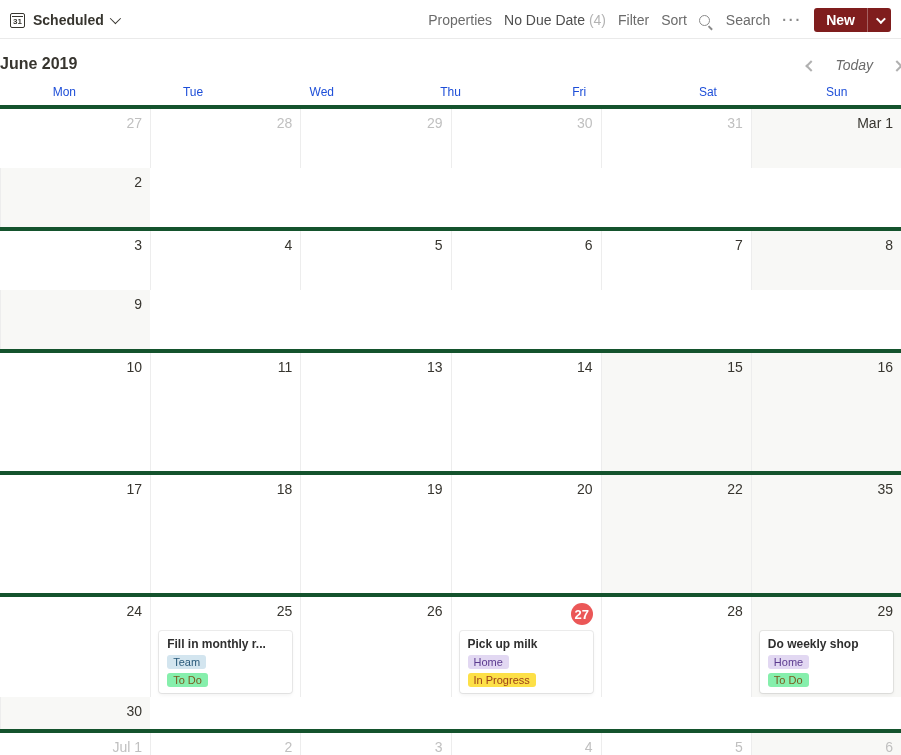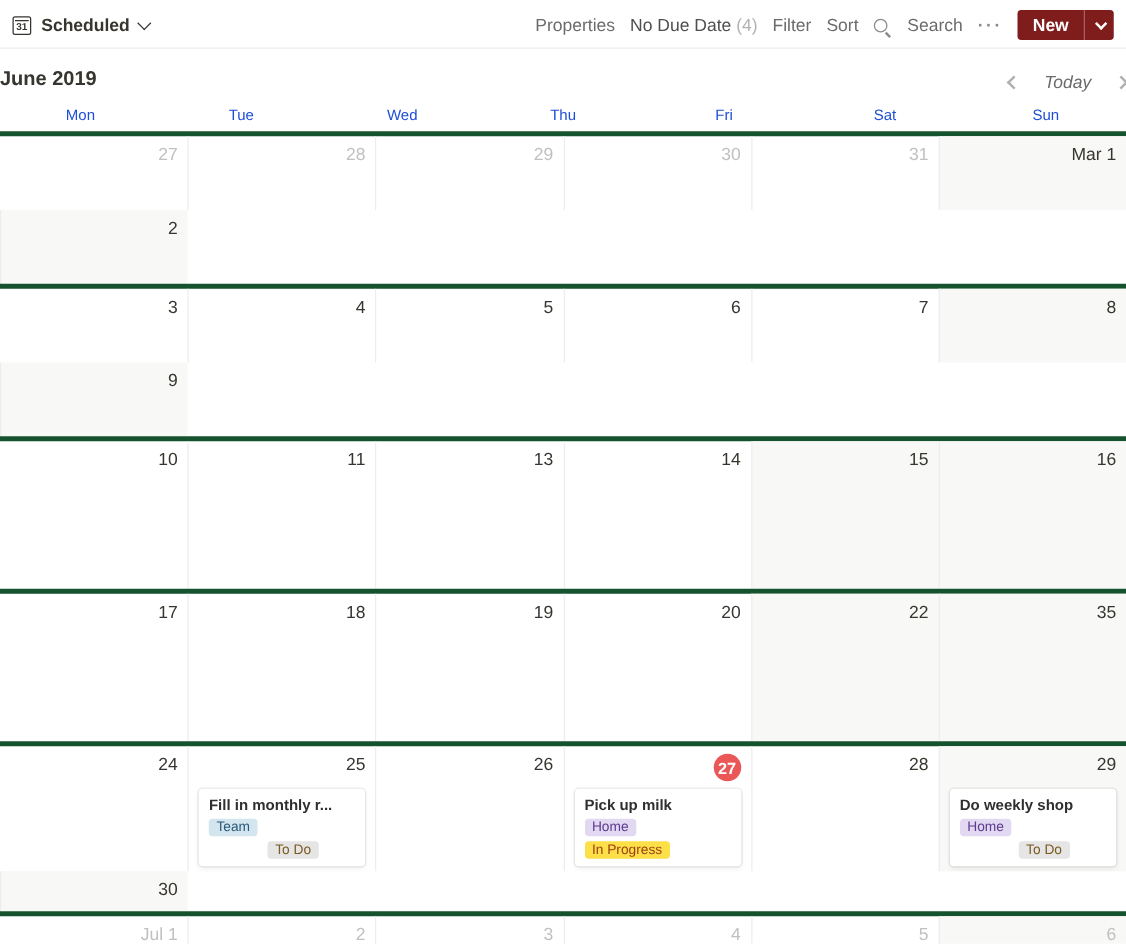--- a/index.html
+++ b/index.html
@@ -124,21 +124,21 @@
       background:#fff; border-radius:3px; margin-top:6px;
       box-shadow: 0 0 0 1px rgba(15,15,15,0.08), 0 2px 4px rgba(15,15,15,0.06);
       padding:6px 8px 6px;
       font-size:12px;
     }
     .event-title { font-weight:600; font-size:12px; color:#2f2f2f; white-space:nowrap; overflow:hidden; text-overflow:ellipsis; }
     .tag {
       display:inline-block; font-size:11px; padding:1px 6px; border-radius:3px; margin-top:4px; margin-right:4px;
     }
     .tag-blue { background:#d3e5ef; color:#2a5a7a; }
-    .tag-yellow { background:#e5e5e5; color:#7a5a1f;margin-left:47px; }
+    .tag-yellow { background:#86efac; color:#7a5a1f; }
     .tag-purple { background:#e2d8f2; color:#5b3a8f; }
     .tag-orange { background:#fde047; color:#9b4018; }
     
     .add-btn {
       position:absolute; bottom:6px; left:8px;
       width:22px; height:22px; border:1px solid #d8d8d8; border-radius:3px;
       display:flex; align-items:center; justify-content:center;
       color:#8a8a8a; font-size:16px; font-weight:400; background:#fff;
       z-index: 5;
     }

